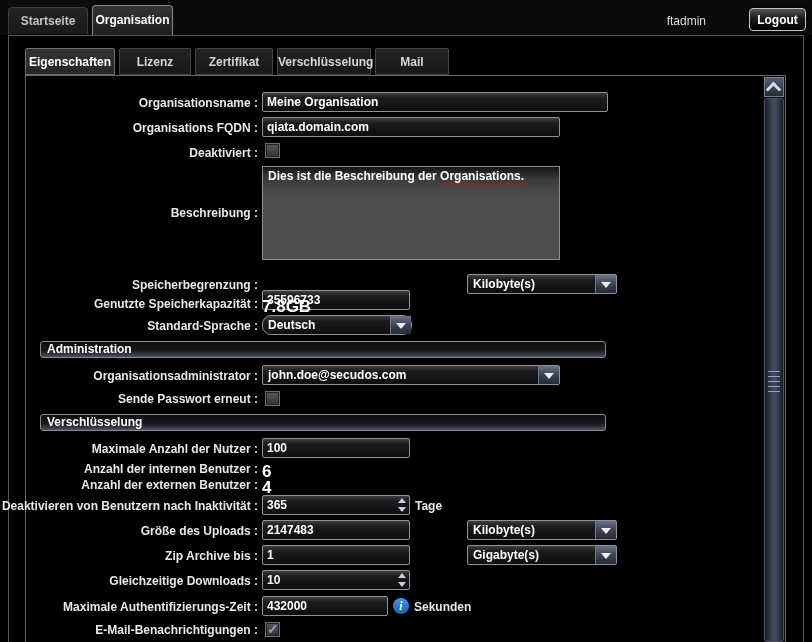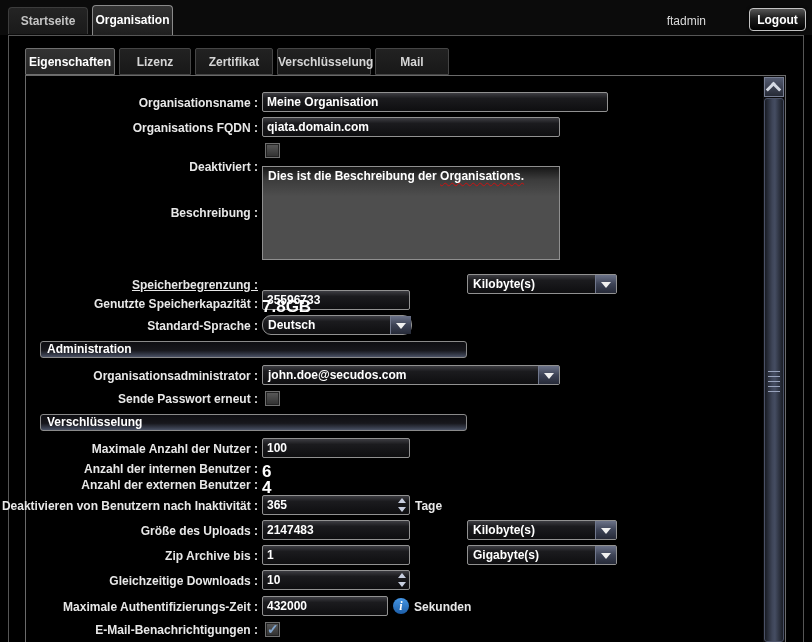--- a/index.html
+++ b/index.html
@@ -33,21 +33,21 @@
   .lbl{position:absolute;right:554px;white-space:nowrap;font-size:12px;font-weight:bold;color:#e8e8e8;}
   .sval{position:absolute;left:262px;font-size:17px;font-weight:bold;color:#fff;white-space:nowrap;}
   .suffix{position:absolute;font-size:12px;font-weight:bold;color:#e8e8e8;white-space:nowrap;}
   .inp{position:absolute;height:20px;box-sizing:border-box;border:1px solid #919191;border-radius:2px;
         background:linear-gradient(to bottom,#3d3d42 0%,#1b1b1e 30%,#0e0e10 100%);
         color:#fff;font-family:"Liberation Sans",sans-serif;font-size:12px;font-weight:bold;padding:0 4px;outline:none;}
   .tarea{position:absolute;left:262px;top:166px;width:298px;height:94px;box-sizing:border-box;border:1px solid #8f8f8f;
         background:linear-gradient(to bottom,#161616 0%,#3c3c3c 14%,#4e4e4e 32%,#4e4e4e 100%);
         color:#fff;font-size:12px;font-weight:bold;padding:2px 5px;line-height:15px;cursor:text;}
   .squig{text-decoration:underline wavy #cc1111 1px;text-underline-offset:2px;text-decoration-skip-ink:none;}
-  .hdr{position:absolute;left:40px;width:427px;height:17px;box-sizing:border-box;border:1px solid #8a8a8a;border-radius:3px;
+  .hdr{position:absolute;left:40px;width:566px;height:17px;box-sizing:border-box;border:1px solid #8a8a8a;border-radius:3px;
         background:linear-gradient(to bottom,#0e0e12 0%,#17171c 55%,#3a4050 88%,#4c5366 100%);
         color:#fff;font-size:12px;font-weight:bold;line-height:15px;padding-left:6px;}
   .dd{position:absolute;height:20px;box-sizing:border-box;border:1px solid #919191;border-radius:2px;
         background:linear-gradient(to bottom,#3d3d42 0%,#1b1b1e 30%,#0e0e10 100%);cursor:pointer;}
   .dd-val{position:absolute;left:5px;top:2px;font-size:12px;font-weight:bold;color:#fff;white-space:nowrap;}
   .dd-btn{position:absolute;right:0;top:0;width:20px;height:18px;border-left:1px solid #70778c;
         background:linear-gradient(to bottom,#6b7288 0%,#3d4356 50%,#262a38 100%);}
   .dd-btn i{position:absolute;left:5px;top:7px;width:0;height:0;border-left:5px solid transparent;
         border-right:5px solid transparent;border-top:6px solid #f0f0f0;}
   .chk{position:absolute;width:15px;height:15px;box-sizing:border-box;border:1px solid #6f6f6f;
@@ -93,27 +93,27 @@
   </div>
 
   <div class="inner"></div>
 
   <span class="lbl" style="top:96px;">Organisationsname :</span>
   <input class="inp" style="left: 262px; top: 92px; width: 346px;" value="Meine Organisation">
 
   <span class="lbl" style="top:121px;">Organisations FQDN :</span>
   <input class="inp" style="left: 262px; top: 117px; width: 298px;" value="qiata.domain.com">
 
-  <span class="lbl" style="top:160px;">Deaktiviert :</span>
+  <span class="lbl" style="top:146px;">Deaktiviert :</span>
   <div class="chk" style="left:265px;top:143px;"></div>
 
   <span class="lbl" style="top:206px;">Beschreibung :</span>
   <div class="tarea"><span>Dies ist die Beschreibung der </span><span class="squig">Organisations.</span></div>
 
-  <span class="lbl" style="top:278px;text-decoration:underline;">Speicherbegrenzung :</span>
+  <span class="lbl" style="top:278px;">Speicherbegrenzung :</span>
   <input class="inp" style="left: 262px; top: 274px; width: 148px; margin-top: 16px;" value="35596733">
   <div class="dd" style="left:467px;top:274px;width:150px;">
     <span class="dd-val">Kilobyte(s)</span>
     <span class="dd-btn">
         <i></i>
       </span>
   </div>
 
   <span class="lbl" style="top:297px;">Genutzte Speicherkapazität :</span>
   <span class="sval" style="top:297px;">7.8GB</span>

